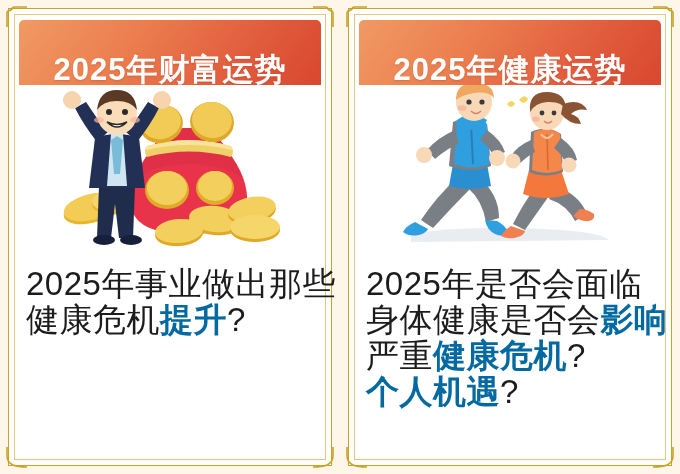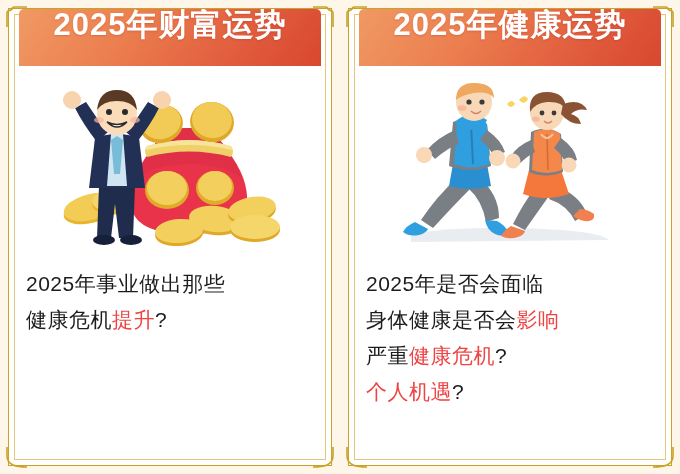--- a/index.html
+++ b/index.html
@@ -42,26 +42,26 @@
   }
   .corner svg { display:block; }
   .c-tl { left:6px;  top:6px; }
   .c-tr { right:6px; top:6px;  transform:scaleX(-1); }
   .c-bl { left:6px;  bottom:6px; transform:scaleY(-1); }
   .c-br { right:6px; bottom:6px; transform:scale(-1,-1); }
 
   
   .banner {
     position:absolute;
-    left:19px; right:19px; top:9px;
-    height:57px;
+    left:19px; right:19px; top:20px;
+    height:65px;
     border-radius:5px 5px 0 0;
     background:linear-gradient(125deg,#f09a63 0%,#ec7f4f 35%,#e05a3c 75%,#d8482f 100%);
     display:flex;
-    align-items:flex-start;
+    align-items:flex-end;
     justify-content:center;
     z-index:4;
     overflow:hidden;
   }
   .banner-title {
     color:#ffffff;
     font-size:31px;
     font-weight:bold;
     letter-spacing:1px;
     line-height:1;
@@ -81,27 +81,27 @@
   }
   .illus svg { display:block; }
 
   
   .lines {
     position:absolute;
     left:26px; right:18px; top:266px;
     z-index:3;
   }
   .line {
-    font-size:21px;
+    font-size:33px;
     line-height:36px;
     color:#1c1c1c;
     white-space:nowrap;
     letter-spacing:.5px;
   }
-  .hl { color:#ef4444; font-weight:normal; }
+  .hl { color:#0369a1; font-weight:bold; }
   .bk { color:#1c1c1c; }
 </style>
 </head>
 <body>
 
 <div id="stage">
 
   <div class="card">
     <div class="frame">
       <div class="frame-inner"></div>

